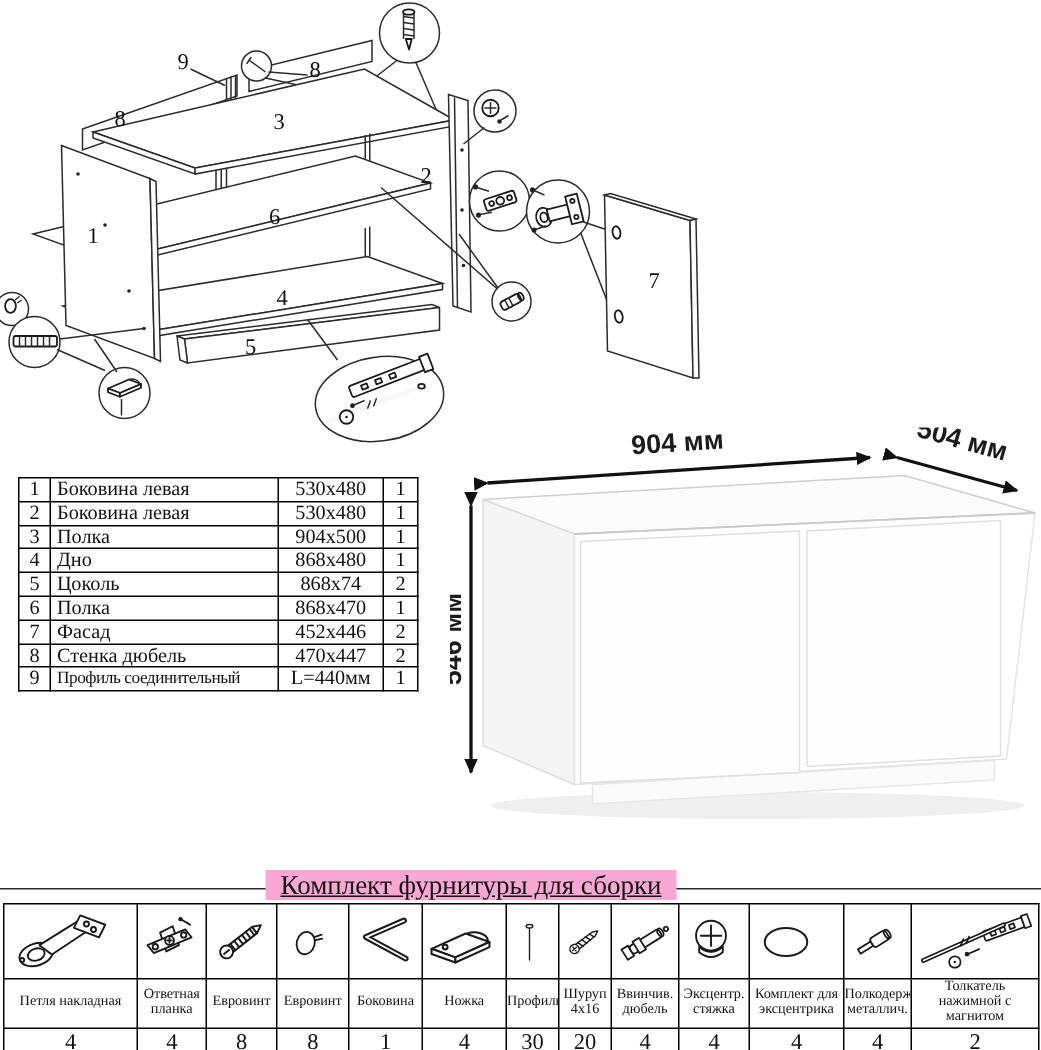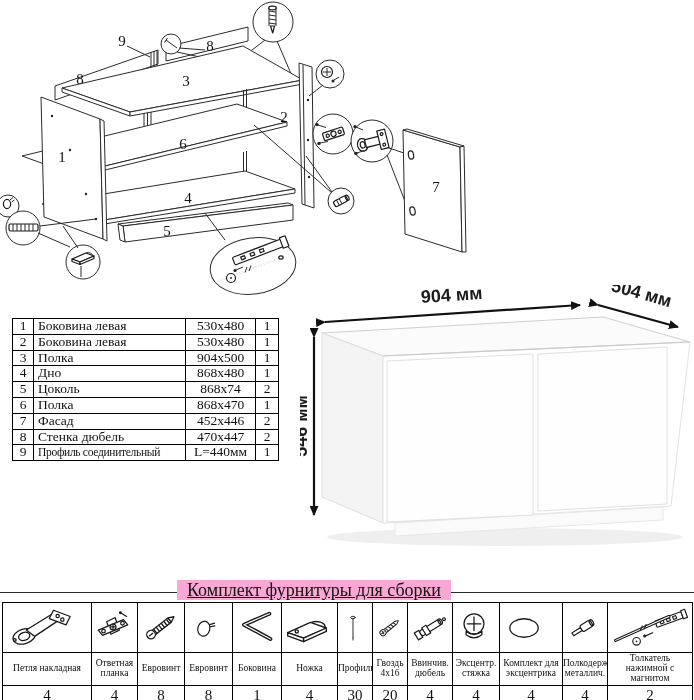--- a/index.html
+++ b/index.html
@@ -473,21 +473,21 @@
         </td>
       </tr>
       <tr>
         <td class="lbl">Петля накладная</td>
         <td class="lbl">Ответная планка</td>
         <td class="lbl">Евровинт</td>
         <td class="lbl">Евровинт</td>
         <td class="lbl">Боковина</td>
         <td class="lbl">Ножка</td>
         <td class="lbl">Профиль</td>
-        <td class="lbl">Гвоздь 4x16</td>
+        <td class="lbl">Шуруп 4x16</td>
         <td class="lbl">Ввинчив. дюбель</td>
         <td class="lbl">Эксцентр. стяжка</td>
         <td class="lbl">Комплект для эксцентрика</td>
         <td class="lbl">Полкодерж. металлич.</td>
         <td class="lbl">Толкатель нажимной с магнитом</td>
       </tr>
       <tr>
         <td class="qty">4</td>
         <td class="qty">4</td>
         <td class="qty">8</td>

